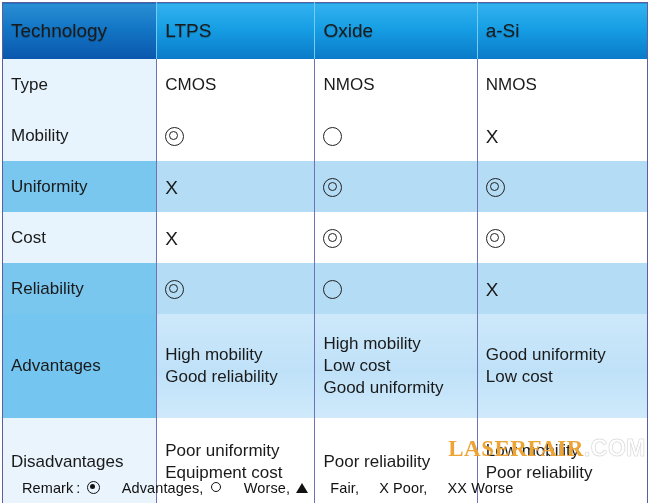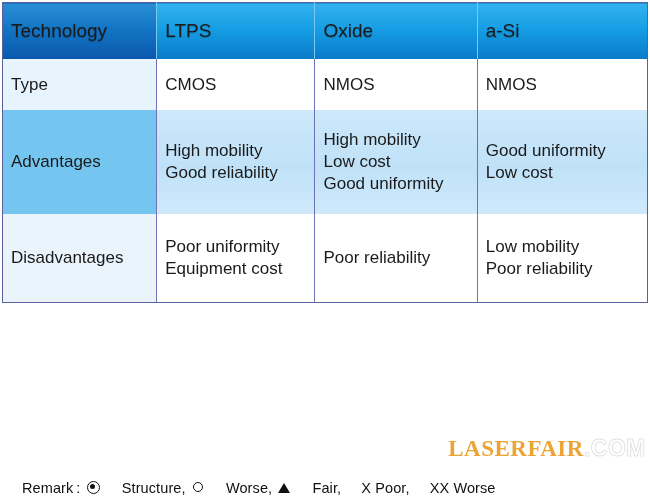--- a/index.html
+++ b/index.html
@@ -230,23 +230,47 @@
     <tbody>
 
       <tr class="r-body odd">
         <td class="lbl">Type</td>
         <td class="val">CMOS</td>
         <td class="val">NMOS</td>
         <td class="val">NMOS</td>
       </tr>
 
 
-
-
-
+      <tr class="r-body odd">
+        <td class="lbl">Mobility</td>
+        <td class="val"><span class="sym sym-dbl"></span></td>
+        <td class="val"><span class="sym sym-circ"></span></td>
+        <td class="val"><span class="sym sym-x">X</span></td>
+      </tr>
+
+      <tr class="r-body even">
+        <td class="lbl">Uniformity</td>
+        <td class="val"><span class="sym sym-x">X</span></td>
+        <td class="val"><span class="sym sym-dbl"></span></td>
+        <td class="val"><span class="sym sym-dbl"></span></td>
+      </tr>
+
+      <tr class="r-body odd">
+        <td class="lbl">Cost</td>
+        <td class="val"><span class="sym sym-x">X</span></td>
+        <td class="val"><span class="sym sym-dbl"></span></td>
+        <td class="val"><span class="sym sym-dbl"></span></td>
+      </tr>
+
+      <tr class="r-body even">
+        <td class="lbl">Reliability</td>
+        <td class="val"><span class="sym sym-dbl"></span></td>
+        <td class="val"><span class="sym sym-circ"></span></td>
+        <td class="val"><span class="sym sym-x">X</span></td>
+      </tr>
 
 
       <tr class="adv">
         <td class="lbl">Advantages</td>
         <td class="val">
             <span class="cellline">High mobility</span>
             <span class="cellline">Good reliability</span>
           </td>
         <td class="val">
             <span class="cellline">High mobility</span>
@@ -273,21 +297,21 @@
             <span class="cellline">Poor reliability</span>
           </td>
       </tr>
 
     </tbody>
   </table>
 
   <div class="footer">
     <span class="txt">Remark :</span>
     <span class="sym-dbl-s"></span>
-    <span class="txt">Structure,</span>
+    <span class="txt">Advantages,</span>
     <span class="sym-circ-s"></span>
     <span class="txt">Worse,</span>
     <span class="tri-s"></span>
     <span class="txt">Fair,</span>
     <span class="txt">X Poor,</span>
     <span class="txt">XX Worse</span>
   </div>
 
   <div class="watermark">
     <span class="wm-main">LASERFAIR</span><span class="wm-dom">.COM</span>

